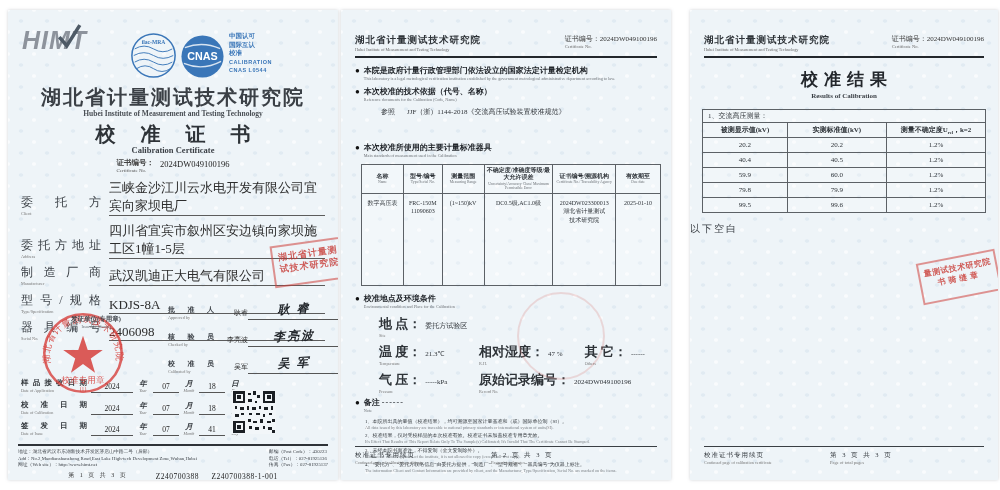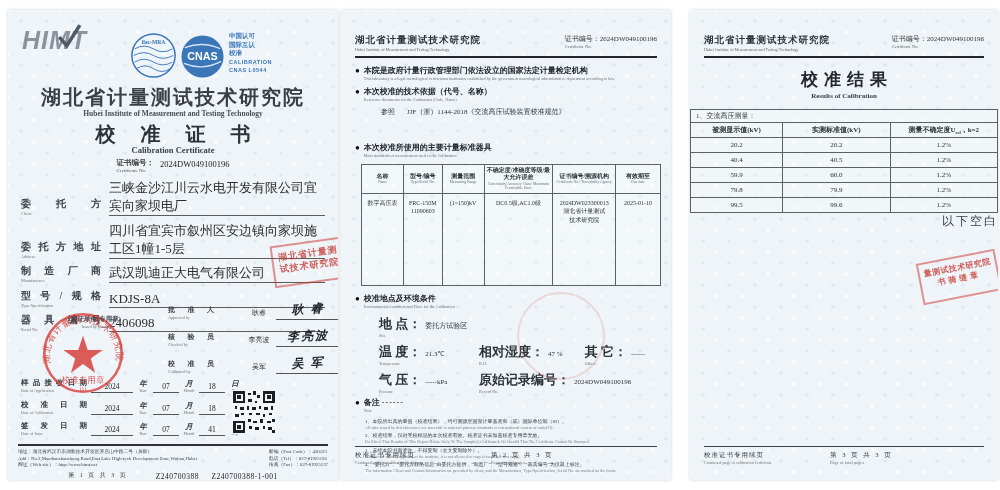--- a/index.html
+++ b/index.html
@@ -39,41 +39,41 @@
              font-size:8.5px; font-weight:bold; color:#3c4147; }
   .certline { position:absolute; left:0; top:148px; width:100%; display:flex; justify-content:center; gap:6px; }
   .certline .lbl  { text-align:left; }
   .certline .lblc { font-size:7.5px; font-weight:bold; color:#444; }
   .certline .lble { font-size:5px; color:#555; }
   .certline .num  { font-size:8.5px; color:#222; padding-top:1px; }
 
   .fields { position:absolute; left:13px; top:169px; width:304px; }
   .fld { display:flex; align-items:flex-end; margin-bottom:5.5px; }
   .fl  { width:88px; padding-right:8px; }
-  .flc { font-size:10px; font-weight:bold; color:#3c4147; text-align:justify; text-align-last:justify; }
+  .flc { font-size:12px; font-weight:normal; color:#3c4147; text-align:justify; text-align-last:justify; }
   .fle { font-size:4.3px; color:#777; line-height:5px; }
   .fv  { flex:1; text-align:left; font-size:13px; color:#2d2d2d;
          border-bottom:1px solid #5c5c5c; padding-bottom:0; min-height:12px; }
 
   .edge-stamp { position:absolute; right:-26px; top:230px; width:92px; height:42px;
       border:2px solid rgba(206,62,56,.55); transform:rotate(-8deg);
       color:rgba(198,52,48,.8); font-size:9px; font-weight:bold; text-align:left;
       padding:4px 0 0 5px; line-height:12px; letter-spacing:1px; }
 
   .issuer { position:absolute; left:42px; top:305px; width:92px; text-align:center; z-index:2; }
   .issuer .ic { font-size:6.5px; color:#3f444a; font-weight:bold; }
   .issuer .ie { font-size:4px; color:#6a6f75; }
   .round-stamp { position:absolute; left:32px; top:300px; width:86px; height:86px; z-index:1; }
 
   .signs { position:absolute; left:160px; top:291px; width:172px; }
   .sg  { display:flex; align-items:flex-end; margin-bottom:8px; height:19px; }
   .sgl { width:46px; }
   .sglc{ font-size:7px; font-weight:bold; color:#3c4147; text-align:justify; text-align-last:justify; }
   .sgle{ font-size:4.2px; color:#777; }
-  .nm  { font-size:7px; color:#333; width:34px; text-align:center; padding-bottom:2px;margin-left:28px; }
+  .nm  { font-size:7px; color:#333; width:34px; text-align:right; padding-bottom:2px; }
   .sigarea { flex:1; border-bottom:1px solid #555; text-align:center; position:relative; height:18px; }
   .sig { position:absolute; left:0; right:0; bottom:1px; font-size:12px; font-style:italic;
          color:#23272c; transform:rotate(-3deg); font-weight:bold; letter-spacing:2px; }
 
   .dates { position:absolute; left:13px; top:368px; width:252px; }
   .dt  { display:flex; align-items:flex-end; margin-bottom:6.5px; height:15px; }
   .dtl { width:66px; }
   .dtlc{ font-size:7.5px; font-weight:bold; color:#33383d; text-align:justify; text-align-last:justify; }
   .dtle{ font-size:4.2px; color:#777; }
   .dv  { border-bottom:1px solid #555; text-align:center; font-size:7.5px; color:#222; padding-bottom:1px; }
@@ -138,26 +138,26 @@
   .nt { margin-bottom:3px; }
   .ntc { font-size:5px; color:#33383d; line-height:6.2px; }
   .nte { font-size:4.2px; color:#7a7f84; line-height:5.2px; }
   .faint-circle { position:absolute; left:176px; top:282px; width:88px; height:88px; border-radius:50%;
                   border:2px solid rgba(216,110,104,.22); }
 
   
   .p3title { text-align:center; margin-top:10px; }
   .p3title .c { font-size:17px; font-weight:900; color:#23272c; letter-spacing:6px; text-indent:6px; }
   .p3title .e { font-size:7px; font-weight:bold; color:#3c4147; margin-top:1px; }
-  table.res { width:308px; margin:9px auto 0 auto; border-collapse:collapse; background:rgba(255,255,255,.2); }
+  table.res { width:284px; margin:9px auto 0 auto; border-collapse:collapse; background:rgba(255,255,255,.2); }
   table.res td { border:1px solid #5c6166; text-align:center; font-size:7px; color:#2e3338; height:15px; }
   table.res tr.cap td { text-align:left; padding-left:5px; font-size:7px; height:13px; }
   table.res tr.hd td { font-weight:bold; font-size:7px; }
   table.res sub { font-size:4.5px; }
-  .blanknote { text-align:right; font-size:12px; color:#3c4147; letter-spacing:2px; }
+  .blanknote { text-align:left; font-size:10px; color:#3c4147; margin-top:9px; letter-spacing:2px; }
   .seam-stamp { position:absolute; left:229px; top:246px; width:80px; height:42px;
       border:2px solid rgba(208,66,60,.55); transform:rotate(-11deg);
       color:rgba(200,54,48,.8); font-weight:bold; text-align:center; padding-top:4px; }
   .seam-stamp .l1 { font-size:8px; letter-spacing:.5px; }
   .seam-stamp .l2 { font-size:8px; letter-spacing:3px; }
 </style>
 </head>
 <body>
 
 <div id="canvas">

